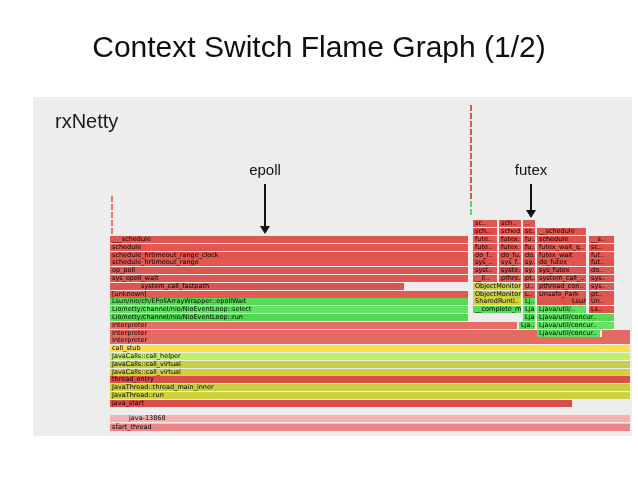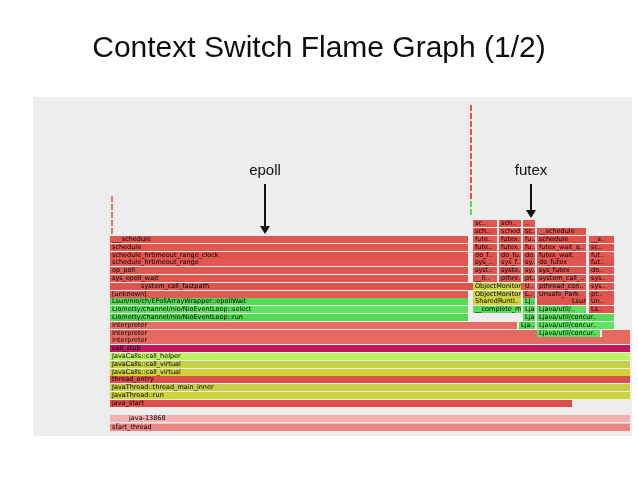--- a/index.html
+++ b/index.html
@@ -17,53 +17,54 @@
   .frame{position:absolute;box-sizing:border-box;padding-left:2px;overflow:hidden;
          white-space:nowrap;font:6.5px/7px "DejaVu Sans",sans-serif;color:#000;}
 </style>
 </head>
 <body>
 
 <div id="stage">
   <div class="slide-title">Context Switch Flame Graph (1/2)</div>
 
   <div class="panel"></div>
+  <div class="app-label">rxNetty</div>
 
   <div class="anno-label" style="left:265px;top:161px;">epoll</div>
   <div class="anno-line" style="left:264px;top:184px;height:42px;"></div>
   <div class="anno-head" style="left:260px;top:226px;"></div>
 
   <div class="anno-label" style="left:531px;top:161px;">futex</div>
   <div class="anno-line" style="left:530px;top:184px;height:26px;"></div>
   <div class="anno-head" style="left:526px;top:210px;"></div>
 
   <div id="flamegraph">
       <div class="frame" style="left: 110px; top: 423px; width: 520px; height: 7px; background: rgb(245, 189, 189);">all</div>
       <div class="frame" style="left: 110px; top: 415px; width: 520px; height: 7px; background: rgb(243, 177, 177); padding-left: 19px;">java-13868</div>
       <div class="frame" style="left: 110px; top: 408px; width: 520px; height: 7px; background: rgb(236, 133, 133); margin-top: 16px;">start_thread</div>
       <div class="frame" style="left: 110px; top: 400px; width: 462px; height: 7px; background: rgb(222, 77, 77);">java_start</div>
       <div class="frame" style="left: 110px; top: 392px; width: 520px; height: 7px; background: rgb(205, 210, 61);">JavaThread::run</div>
       <div class="frame" style="left: 110px; top: 384px; width: 520px; height: 7px; background: rgb(200, 207, 70);">JavaThread::thread_main_inner</div>
       <div class="frame" style="left: 110px; top: 376px; width: 520px; height: 7px; background: rgb(218, 79, 72);">thread_entry</div>
       <div class="frame" style="left: 110px; top: 369px; width: 520px; height: 7px; background: rgb(209, 210, 59);">JavaCalls::call_virtual</div>
       <div class="frame" style="left: 110px; top: 361px; width: 520px; height: 7px; background: rgb(199, 206, 71);">JavaCalls::call_virtual</div>
       <div class="frame" style="left: 110px; top: 353px; width: 520px; height: 7px; background: #bef264;">JavaCalls::call_helper</div>
-      <div class="frame" style="left: 110px; top: 345px; width: 520px; height: 7px; background: #be185d;">call_stub</div>
+      <div class="frame" style="left: 110px; top: 345px; width: 520px; height: 7px; background: #fde047;">call_stub</div>
       <div class="frame" style="left: 110px; top: 337px; width: 520px; height: 7px; background: rgb(229, 107, 99);">Interpreter</div>
       <div class="frame" style="left: 110px; top: 330px; width: 427px; height: 7px; background: rgb(228, 105, 97);">Interpreter</div>
       <div class="frame" style="left: 537px; top: 330px; width: 63px; height: 7px; background: rgb(94, 222, 94);">Ljava/util/concur..</div>
       <div class="frame" style="left: 602px; top: 330px; width: 28px; height: 7px; background: rgb(228, 105, 97);"></div>
       <div class="frame" style="left: 110px; top: 322px; width: 407px; height: 7px; background: rgb(230, 109, 101);">Interpreter</div>
       <div class="frame" style="left: 519px; top: 322px; width: 16px; height: 7px; background: rgb(88, 218, 88);">Lja..</div>
       <div class="frame" style="left: 537px; top: 322px; width: 77px; height: 7px; background: rgb(98, 225, 98);">Ljava/util/concur..</div>
       <div class="frame" style="left: 110px; top: 314px; width: 358px; height: 7px; background: rgb(84, 216, 84);">Lio/netty/channel/nio/NioEventLoop::run</div>
       <div class="frame" style="left: 110px; top: 306px; width: 358px; height: 7px; background: rgb(99, 227, 99);">Lio/netty/channel/nio/NioEventLoop::select</div>
       <div class="frame" style="left: 110px; top: 298px; width: 358px; height: 7px; background: rgb(87, 219, 87);">Lsun/nio/ch/EPollArrayWrapper::epollWait</div>
       <div class="frame" style="left: 110px; top: 291px; width: 358px; height: 7px; background: rgb(226, 91, 83);">[unknown]</div>
-      <div class="frame" style="left: 110px; top: 283px; width: 420px; height: 7px; background: rgb(220, 84, 77); padding-left: 31px;">system_call_fastpath</div>
+      <div class="frame" style="left: 110px; top: 283px; width: 294px; height: 7px; background: rgb(220, 84, 77); padding-left: 31px;">system_call_fastpath</div>
       <div class="frame" style="left: 110px; top: 275px; width: 358px; height: 7px; background: rgb(224, 86, 78);">sys_epoll_wait</div>
       <div class="frame" style="left: 110px; top: 267px; width: 358px; height: 7px; background: rgb(222, 88, 80);">ep_poll</div>
       <div class="frame" style="left: 110px; top: 259px; width: 358px; height: 7px; background: rgb(226, 87, 81);">schedule_hrtimeout_range</div>
       <div class="frame" style="left: 110px; top: 252px; width: 358px; height: 7px; background: rgb(223, 84, 76);">schedule_hrtimeout_range_clock</div>
       <div class="frame" style="left: 110px; top: 244px; width: 358px; height: 7px; background: rgb(225, 88, 80);">schedule</div>
       <div class="frame" style="left: 110px; top: 236px; width: 358px; height: 7px; background: rgb(224, 87, 80);">___schedule</div>
       <div class="frame" style="left: 473px; top: 220px; width: 24px; height: 7px; background: rgb(224, 88, 80);">sc..</div>
       <div class="frame" style="left: 473px; top: 228px; width: 24px; height: 7px; background: rgb(221, 81, 73);">sch..</div>
       <div class="frame" style="left: 473px; top: 236px; width: 24px; height: 7px; background: rgb(226, 90, 82);">fute..</div>
       <div class="frame" style="left: 473px; top: 244px; width: 24px; height: 7px; background: rgb(222, 84, 76);">fute..</div>

